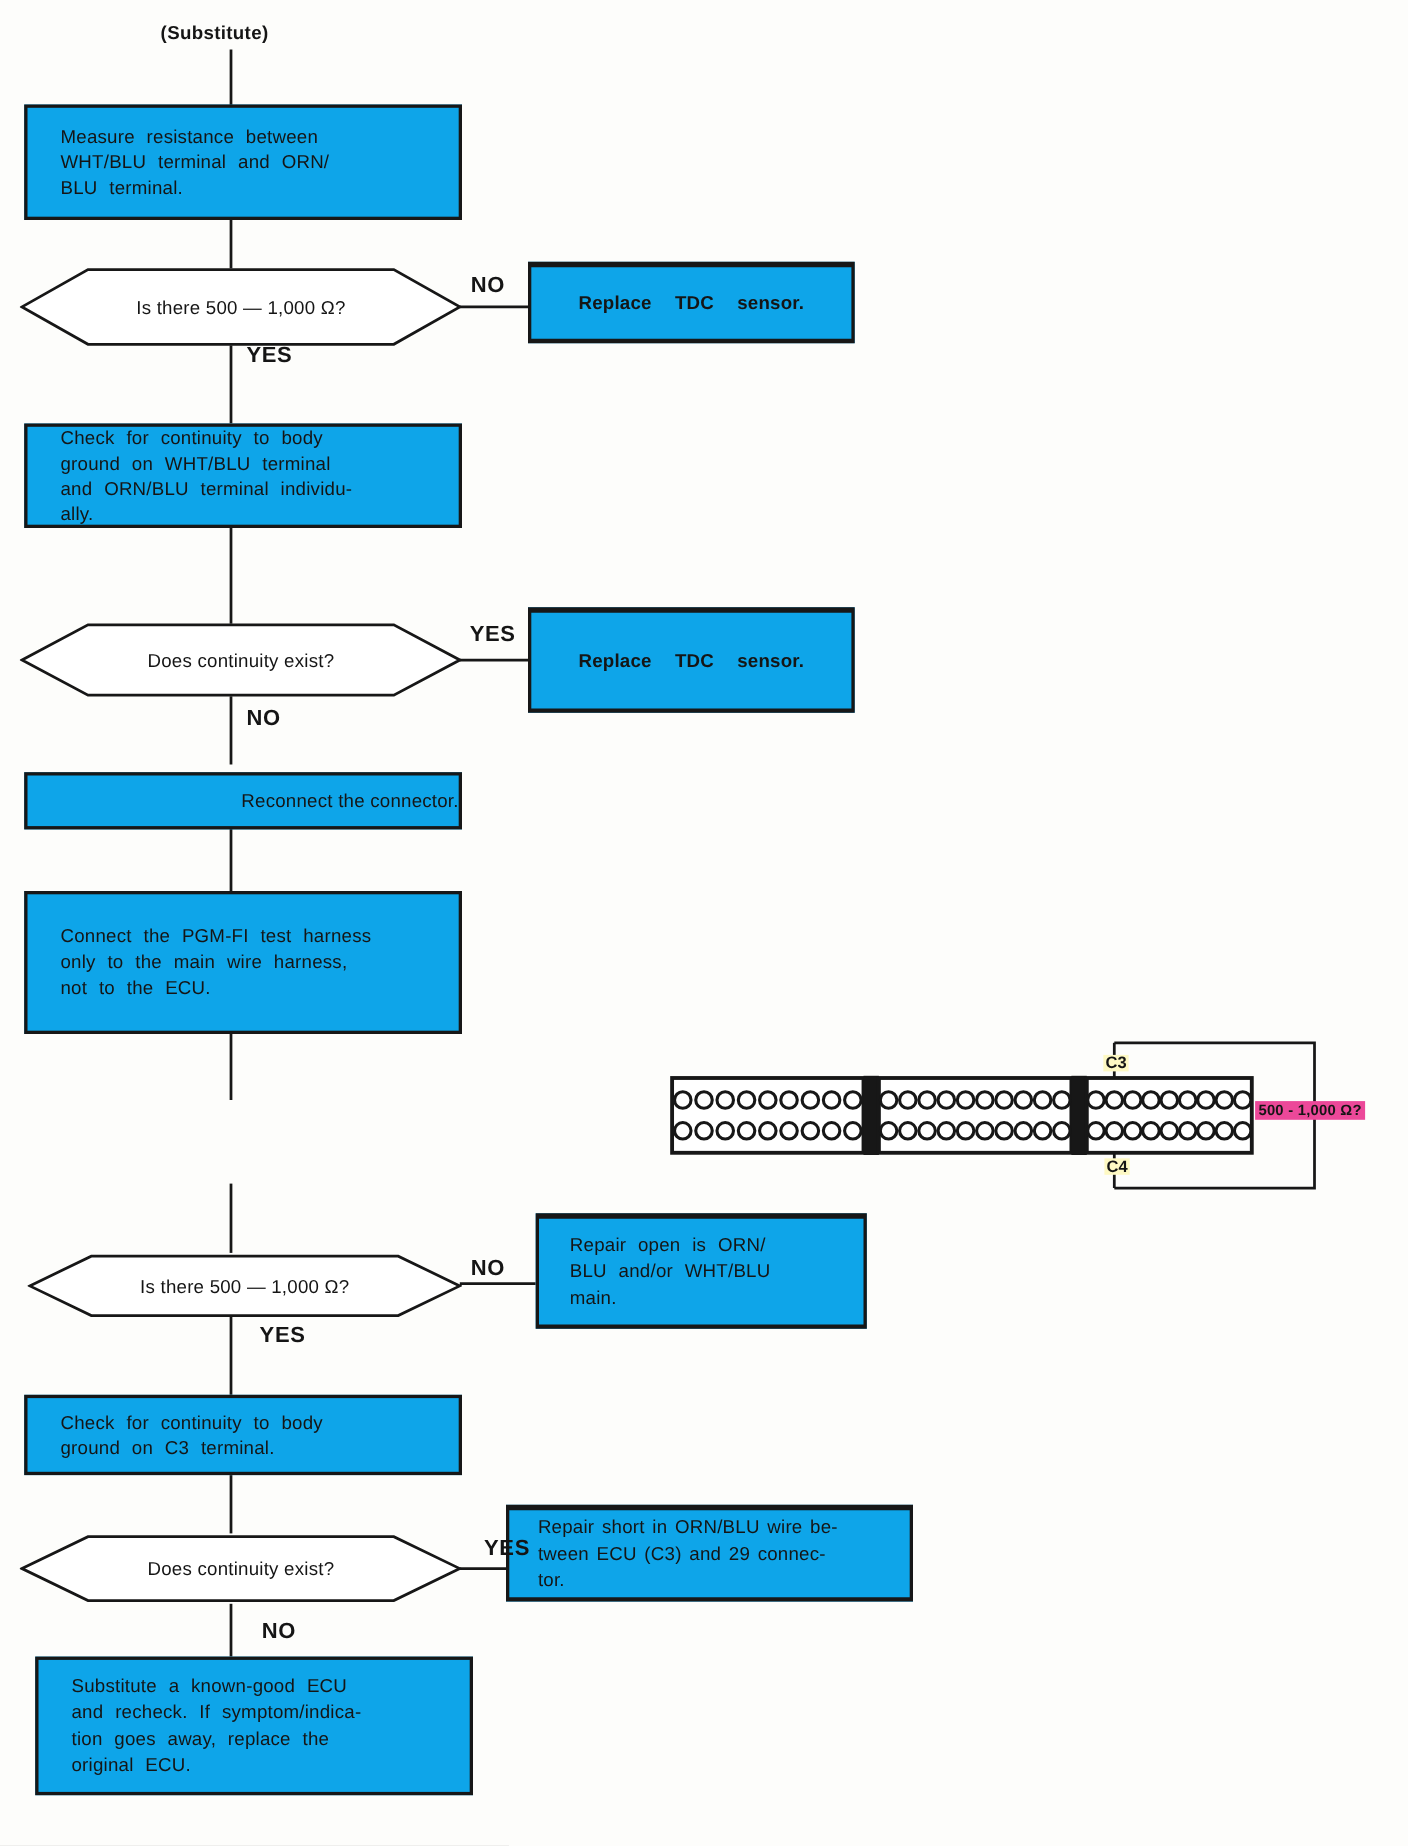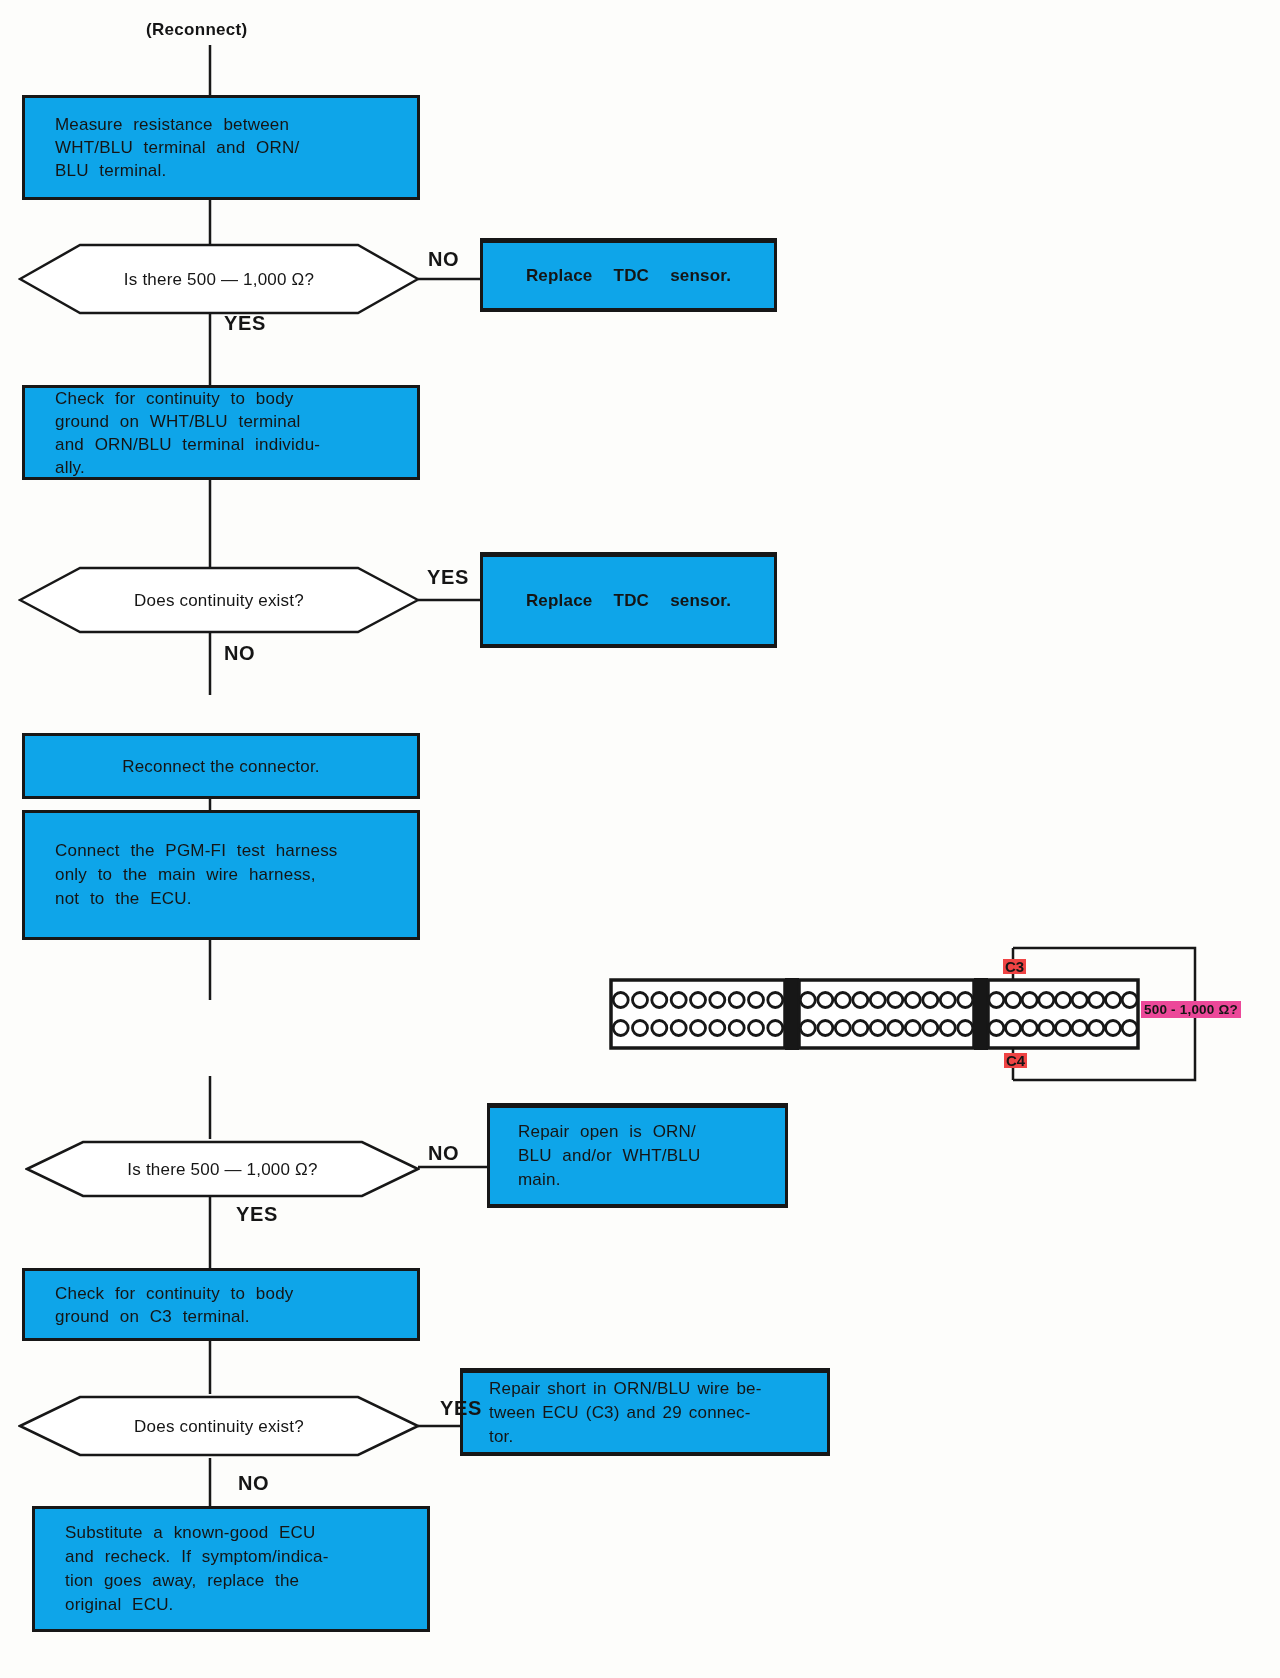--- a/index.html
+++ b/index.html
@@ -30,21 +30,21 @@
   .hex .txt{position:relative;z-index:1;white-space:nowrap;}
   .edge{
     position:absolute;z-index:3;font-size:20px;font-weight:bold;letter-spacing:0.6px;
     background:transparent;
   }
   .title{
     position:absolute;z-index:2;font-size:17px;font-weight:bold;letter-spacing:0.3px;
   }
   .conn-label{
     position:absolute;z-index:4;font-size:15px;font-weight:bold;
-    background:#ef4444;padding:0 2px;line-height:15px;
+    background:#fef9c3;padding:0 2px;line-height:15px;
   }
   .res-label{
     position:absolute;z-index:4;font-size:13.5px;font-weight:bold;
     background:#ec4899;padding:1px 3px;white-space:nowrap;letter-spacing:0.2px;
   }
   #connector-svg{position:absolute;left:560px;top:930px;z-index:1;}
 </style>
 </head>
 <body>
 
@@ -63,21 +63,21 @@
       <line x1="210" y1="1195" x2="210" y2="1268"></line>
       <line x1="210" y1="1341" x2="210" y2="1394"></line>
       <line x1="210" y1="1458" x2="210" y2="1506"></line>
       <line x1="418" y1="279" x2="480" y2="279"></line>
       <line x1="418" y1="600" x2="480" y2="600"></line>
       <line x1="418" y1="1167" x2="487" y2="1167"></line>
       <line x1="418" y1="1426" x2="460" y2="1426"></line>
     </g>
   </svg>
 
-  <div class="title" style="left:146px;top:20px;">(Reconnect)</div>
+  <div class="title" style="left:146px;top:20px;">(Substitute)</div>
 
   <div class="node box jw" style="left:22px;top:95px;width:398px;height:105px;">
     <div class="txt pad">Measure resistance between
 WHT/BLU terminal and ORN/
 BLU terminal.</div>
   </div>
 
   <div class="node hex" style="left:18px;top:242px;width:402px;height:74px;">
     <svg viewBox="0 0 402 74" preserveAspectRatio="none">
       <polygon points="2,37 62,3 340,3 400,37 340,71 62,71" fill="#ffffff" stroke="#171717" stroke-width="2.5"></polygon>
@@ -106,21 +106,21 @@
     <div class="txt">Does continuity exist?</div>
   </div>
   <div class="edge" style="left:427px;top:566px;">YES</div>
 
   <div class="node box heavy center wide-words" style="left:480px;top:552px;width:297px;height:96px;">
     <div class="txt">Replace TDC sensor.</div>
   </div>
 
   <div class="edge" style="left:224px;top:642px;">NO</div>
 
-  <div class="node box center" style="left:22px;top:733px;width:398px;height:66px;">
+  <div class="node box center" style="left:22px;top:702px;width:398px;height:52px;justify-content:flex-end;">
     <div class="txt">Reconnect the connector.</div>
   </div>
 
   <div class="node box jw bold lh24" style="left:22px;top:810px;width:398px;height:130px;">
     <div class="txt pad">Connect the PGM-FI test harness
 only to the main wire harness,
 not to the ECU.</div>
   </div>
 
 

